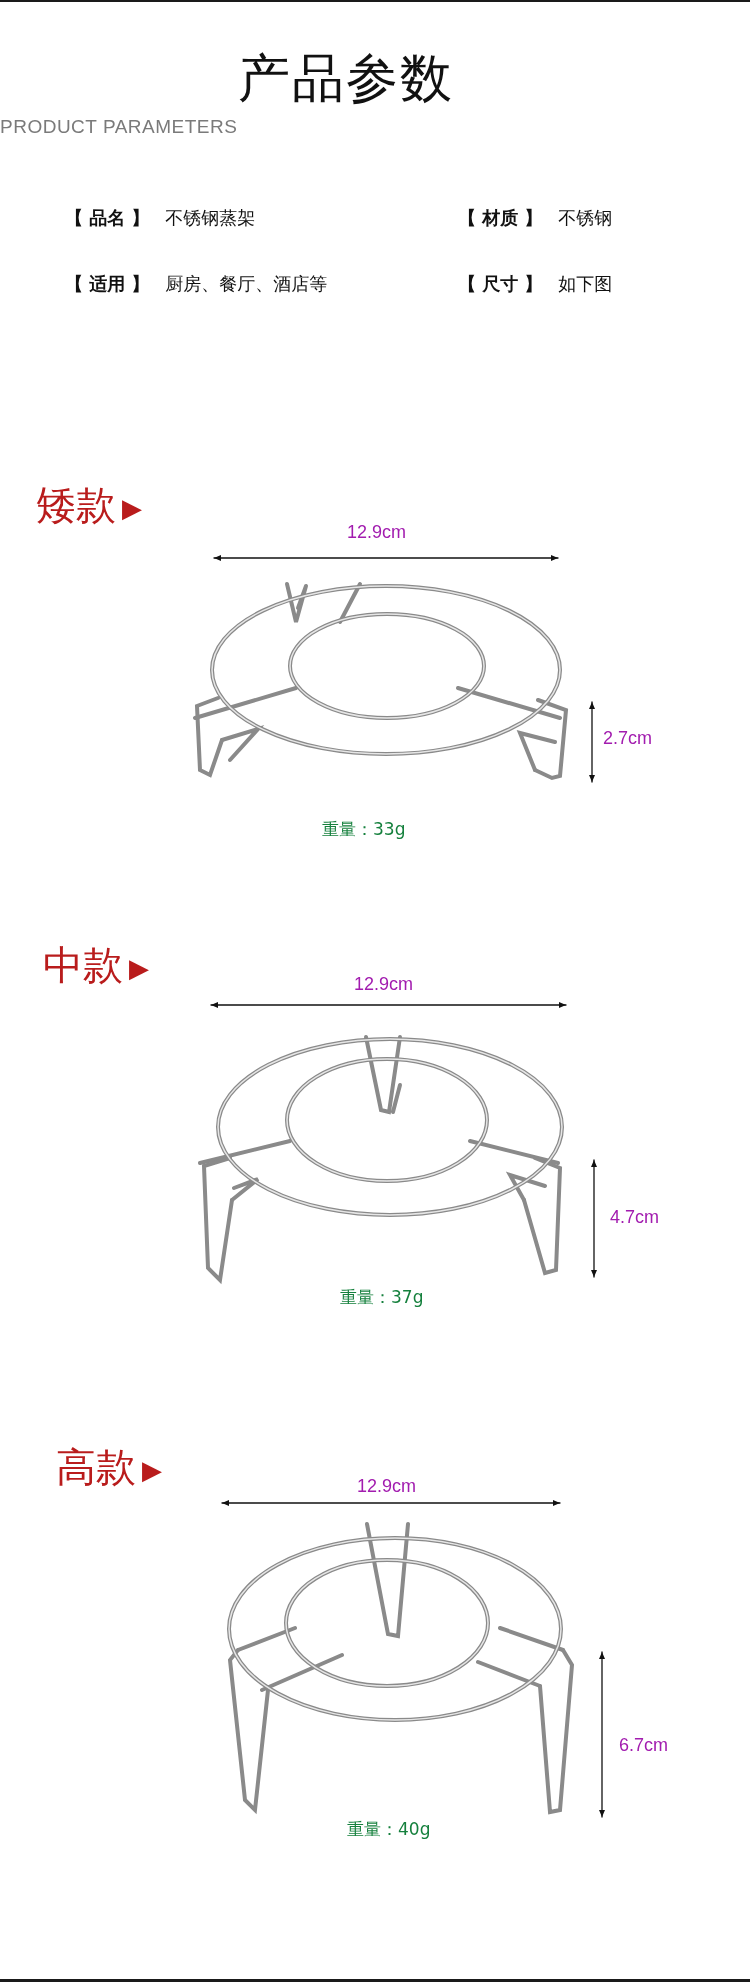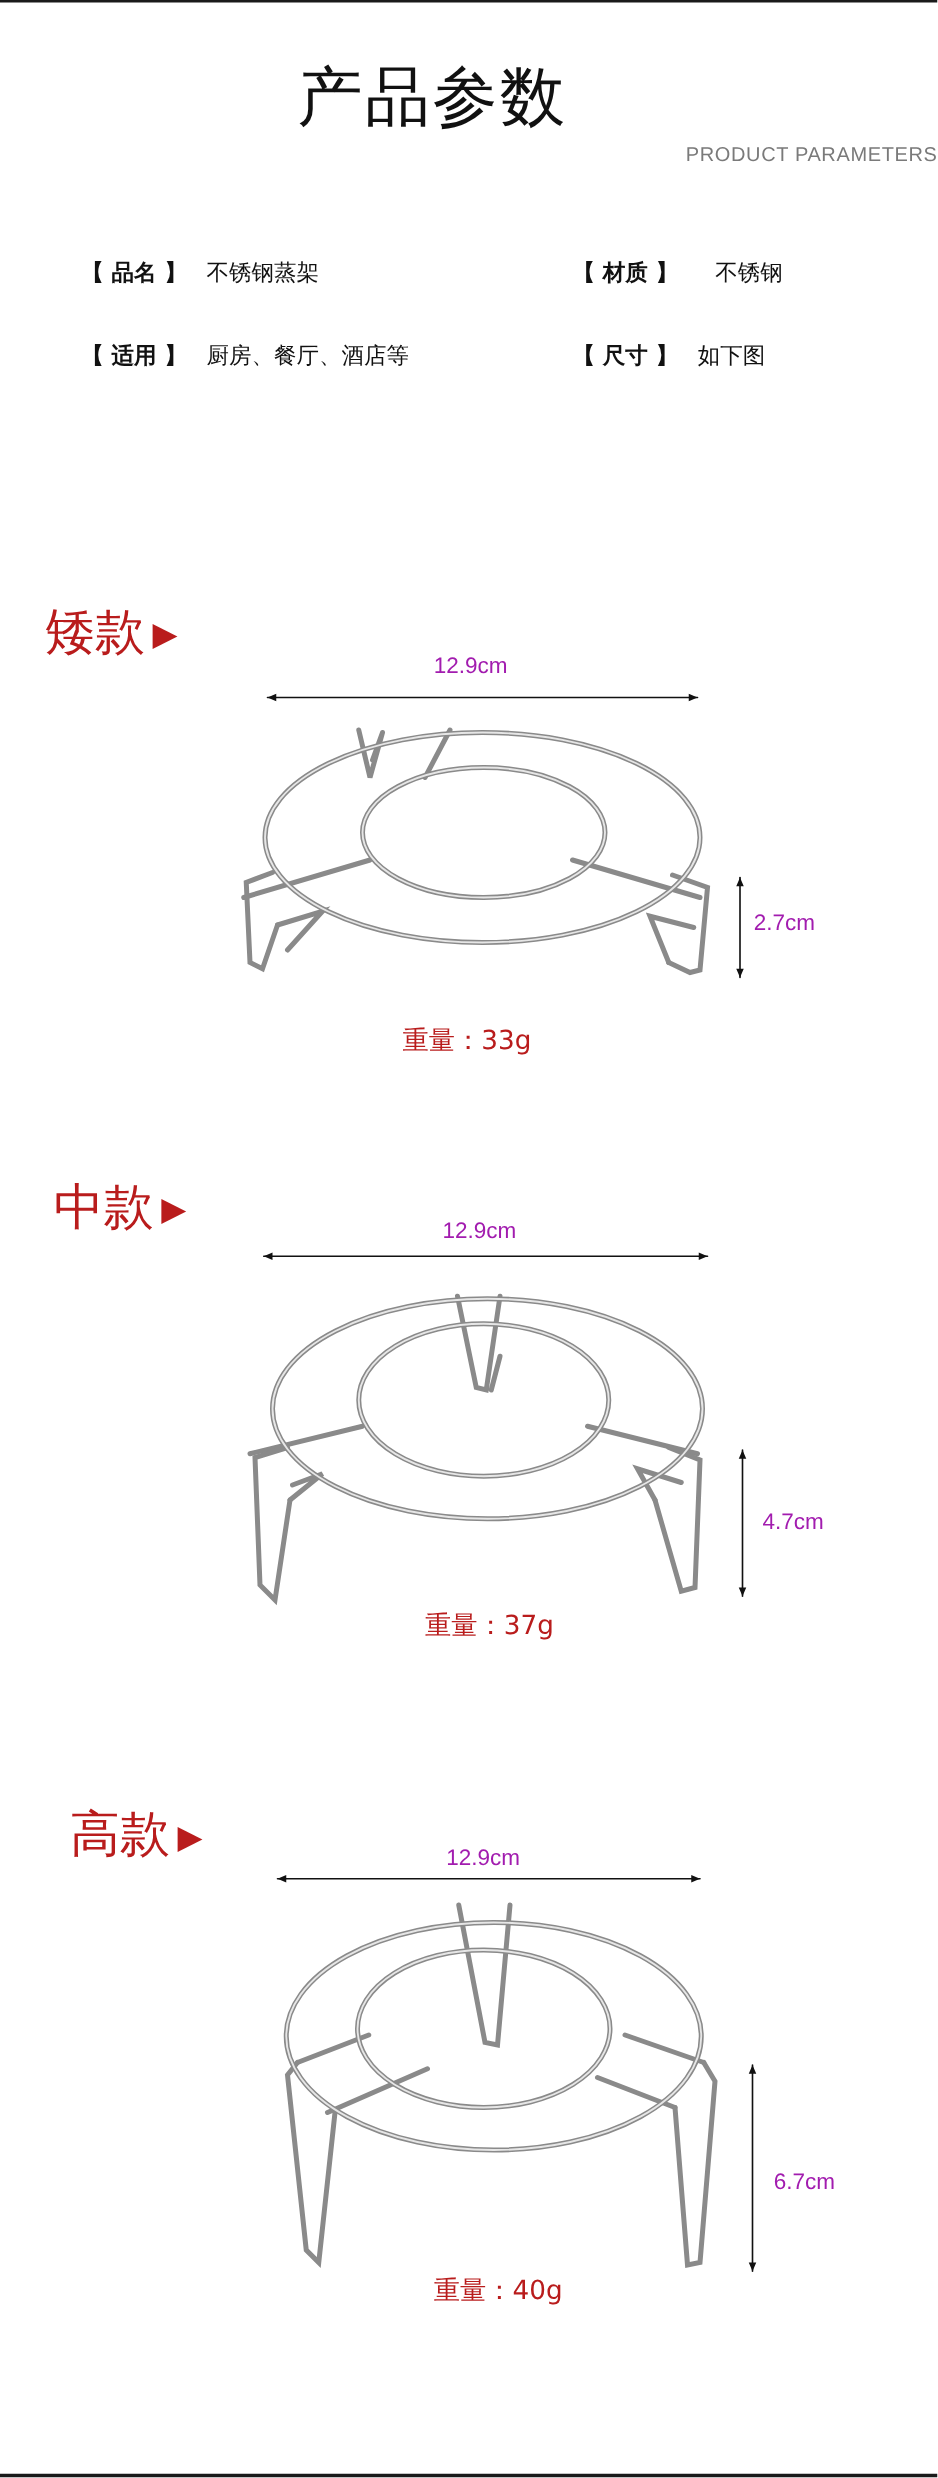--- a/index.html
+++ b/index.html
@@ -4,49 +4,49 @@
 <style>
   html, body { margin:0; padding:0; background:#ffffff; }
   body { width:750px; height:1982px; position:relative; overflow:hidden;
          font-family:"DejaVu Sans","Liberation Sans",sans-serif; color:#111; }
   .topline { position:absolute; left:0; top:0; width:750px; height:2px; background:#1a1a1a; }
   .bottomline { position:absolute; left:0; top:1979px; width:750px; height:3px; background:#1a1a1a; }
   .title-wrap { position:absolute; top:45px; left:0; width:692px; text-align:center; }
   .title { display:inline-block; position:relative; font-size:52px; letter-spacing:2px; line-height:66px; color:#111; }
   .title .hl { position:relative; display:inline-block; }
   .title .hl::after { content:""; position:absolute; left:0; right:-4px; bottom:6px; height:12px; background:#f5b631; z-index:-1; }
-  .subtitle { position:absolute; top:116px; left:0; width:750px; text-align:right;
-              font-family:"Liberation Sans",sans-serif; font-size:16px; color:#7a7a7a; letter-spacing:0.5px; }
+  .subtitle { position:absolute; top:116px; left:0; width:750px; text-align:left;
+              font-family:"Liberation Sans",sans-serif; font-size:19px; color:#7a7a7a; letter-spacing:0.5px; }
   .param { position:absolute; font-size:18px; color:#111; white-space:nowrap; }
   .param .br { font-weight:bold; }
   .section-label { position:absolute; font-size:40px; color:#b91c1c; white-space:nowrap; }
   .section-label .tri { font-size:26px; margin-left:6px; vertical-align:middle; }
   .dim { position:absolute; font-family:"Liberation Sans",sans-serif; font-size:18px; color:#a21caf; white-space:nowrap; }
-  .weight { position:absolute; font-size:21px; color:#b91c1c; white-space:nowrap; }
+  .weight { position:absolute; font-size:17px; color:#15803d; white-space:nowrap; }
   svg { position:absolute; overflow:visible; }
 </style>
 </head>
 <body>
 
 <div class="topline"></div>
 
 <div class="title-wrap">
   <span class="title">
     <span>产品</span><span class="hl">参数</span>
   </span>
 </div>
 <div class="subtitle">PRODUCT PARAMETERS</div>
 
 <div class="param" style="left:65px; top:206px;">
   <span class="br">【 品名 】</span>
   <span style="margin-left:10px">不锈钢蒸架</span>
 </div>
 <div class="param" style="left:458px; top:206px;">
   <span class="br">【 材质 】</span>
-  <span style="margin-left:24px">不锈钢</span>
+  <span style="margin-left:10px">不锈钢</span>
 </div>
 <div class="param" style="left:65px; top:272px;">
   <span class="br">【 适用 】</span>
   <span style="margin-left:10px">厨房、餐厅、酒店等</span>
 </div>
 <div class="param" style="left:458px; top:272px;">
   <span class="br">【 尺寸 】</span>
   <span style="margin-left:10px">如下图</span>
 </div>
 

